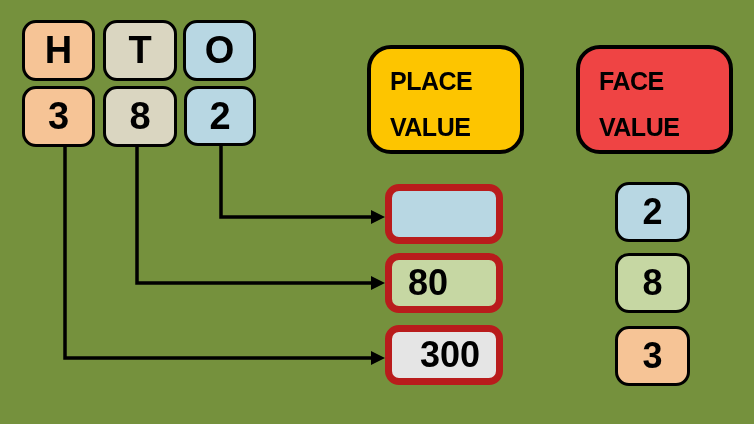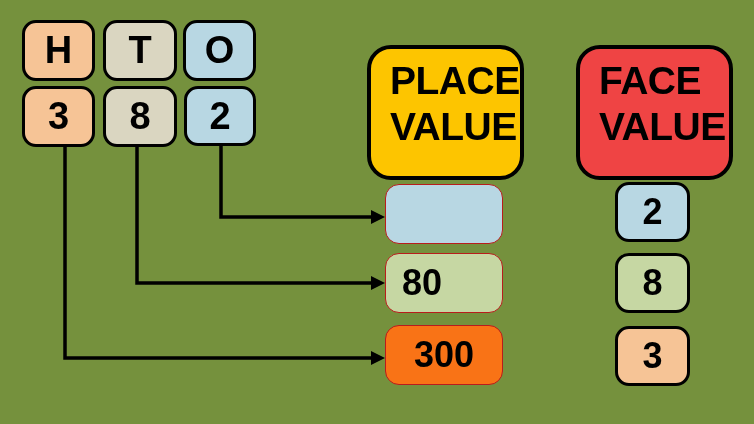--- a/index.html
+++ b/index.html
@@ -17,31 +17,31 @@
     display:flex; align-items:center; justify-content:center; font-size:38px;
   }
   .pos-h  { left:22px;  top:20px; width:73px; height:61px; }
   .pos-t  { left:103px; top:20px; width:74px; height:61px; }
   .pos-o  { left:183px; top:20px; width:73px; height:61px; }
   .pos-d3 { left:22px;  top:86px; width:73px; height:61px; }
   .pos-d8 { left:103px; top:86px; width:74px; height:61px; }
   .pos-d2 { left:184px; top:86px; width:72px; height:60px; }
 
   .header {
-    position:absolute; top:45px; width:157px; height:135px;
+    position:absolute; top:45px; width:157px; height:109px;
     border:4px solid #000; border-radius:24px;
-    font-size:39px; line-height:46px; letter-spacing:-0.5px;
+    font-size:25px; line-height:46px; letter-spacing:-0.5px;
     padding:9px 6px 0 19px;
   }
   .header-place { left:367px; }
   .header-face  { left:576px; }
 
   .pv {
     position:absolute; left:385px; width:118px; height:60px;
-    border:1px solid #b91c1c; border-radius:14px;
+    border:7px solid #b91c1c; border-radius:14px;
     font-size:36px; display:flex; align-items:center; padding-left:16px;
   }
   .pv-0 { top:184px; } .pv-1 { top:253px; } .pv-2 { top:325px; }
 
   .fv {
     position:absolute; left:615px; width:75px; height:60px;
     border:3px solid #000; border-radius:14px;
     font-size:36px; display:flex; align-items:center; justify-content:center;
   }
   .fv-0 { top:182px; } .fv-1 { top:253px; } .fv-2 { top:326px; }
@@ -70,19 +70,19 @@
 
   <div class="cell pos-d3" style="background-color: rgb(246, 196, 150);">3</div>
   <div class="cell pos-d8" style="background-color: rgb(218, 214, 193);">8</div>
   <div class="cell pos-d2" style="background-color: rgb(184, 215, 227);">2</div>
 
   <div class="header header-place" style="background-color: rgb(253, 197, 0);">PLACE VALUE</div>
   <div class="header header-face" style="background-color: #ef4444;">FACE VALUE</div>
 
   <div class="pv pv-0" style="background-color: rgb(184, 215, 227);"></div>
   <div class="pv pv-1" style="background-color: rgb(198, 215, 163);">80</div>
-  <div class="pv pv-2" style="background-color: #f97316; padding-left: 28px;">300</div>
+  <div class="pv pv-2" style="background-color: #e5e5e5; padding-left: 28px;">300</div>
 
   <div class="fv fv-0" style="background-color: rgb(184, 215, 227);">2</div>
   <div class="fv fv-1" style="background-color: rgb(198, 215, 163);">8</div>
   <div class="fv fv-2" style="background-color: rgb(246, 196, 150);">3</div>
 
 </div>
 
 </body></html>

